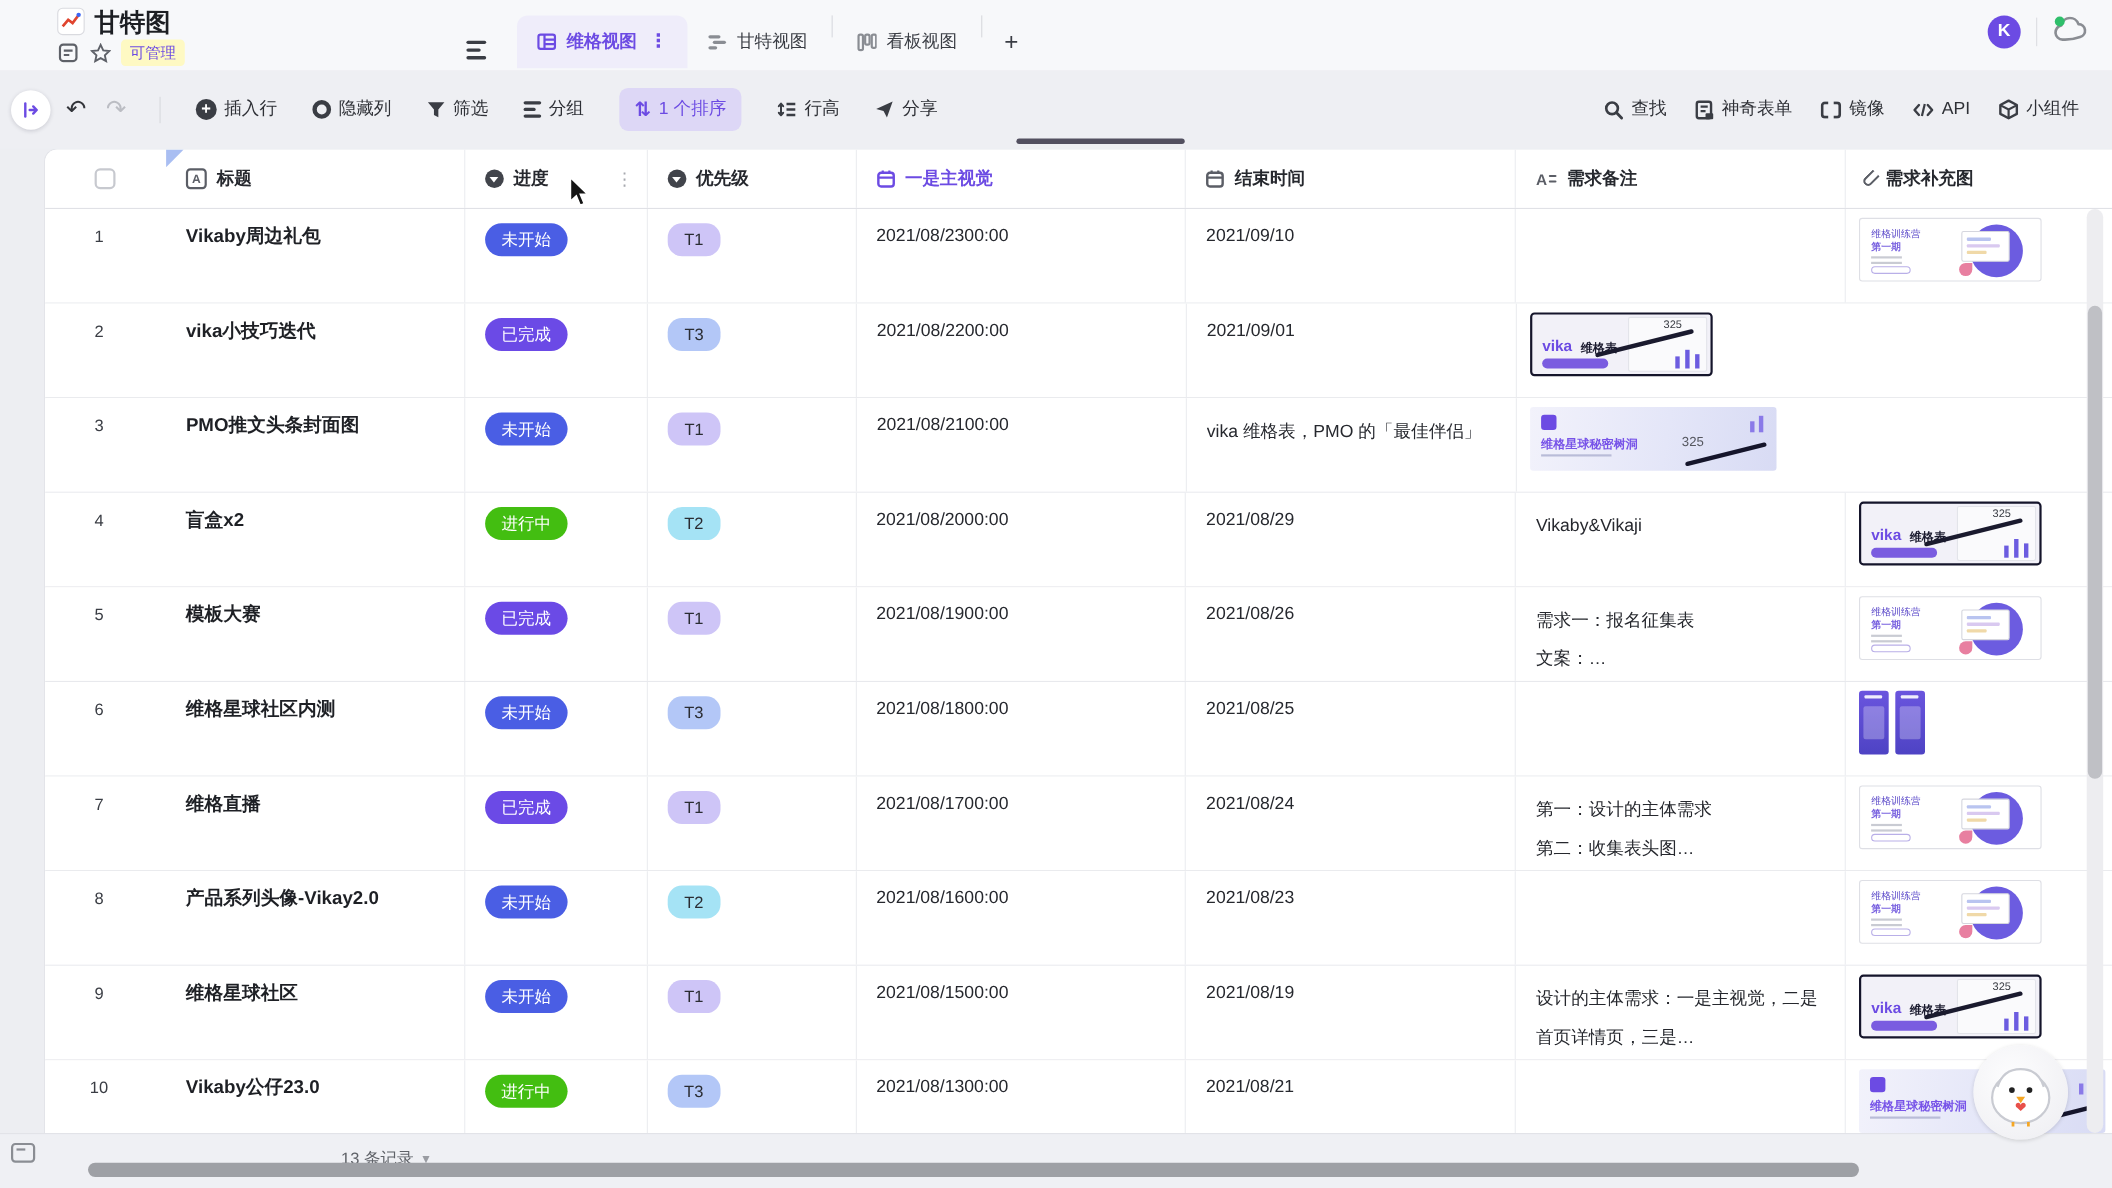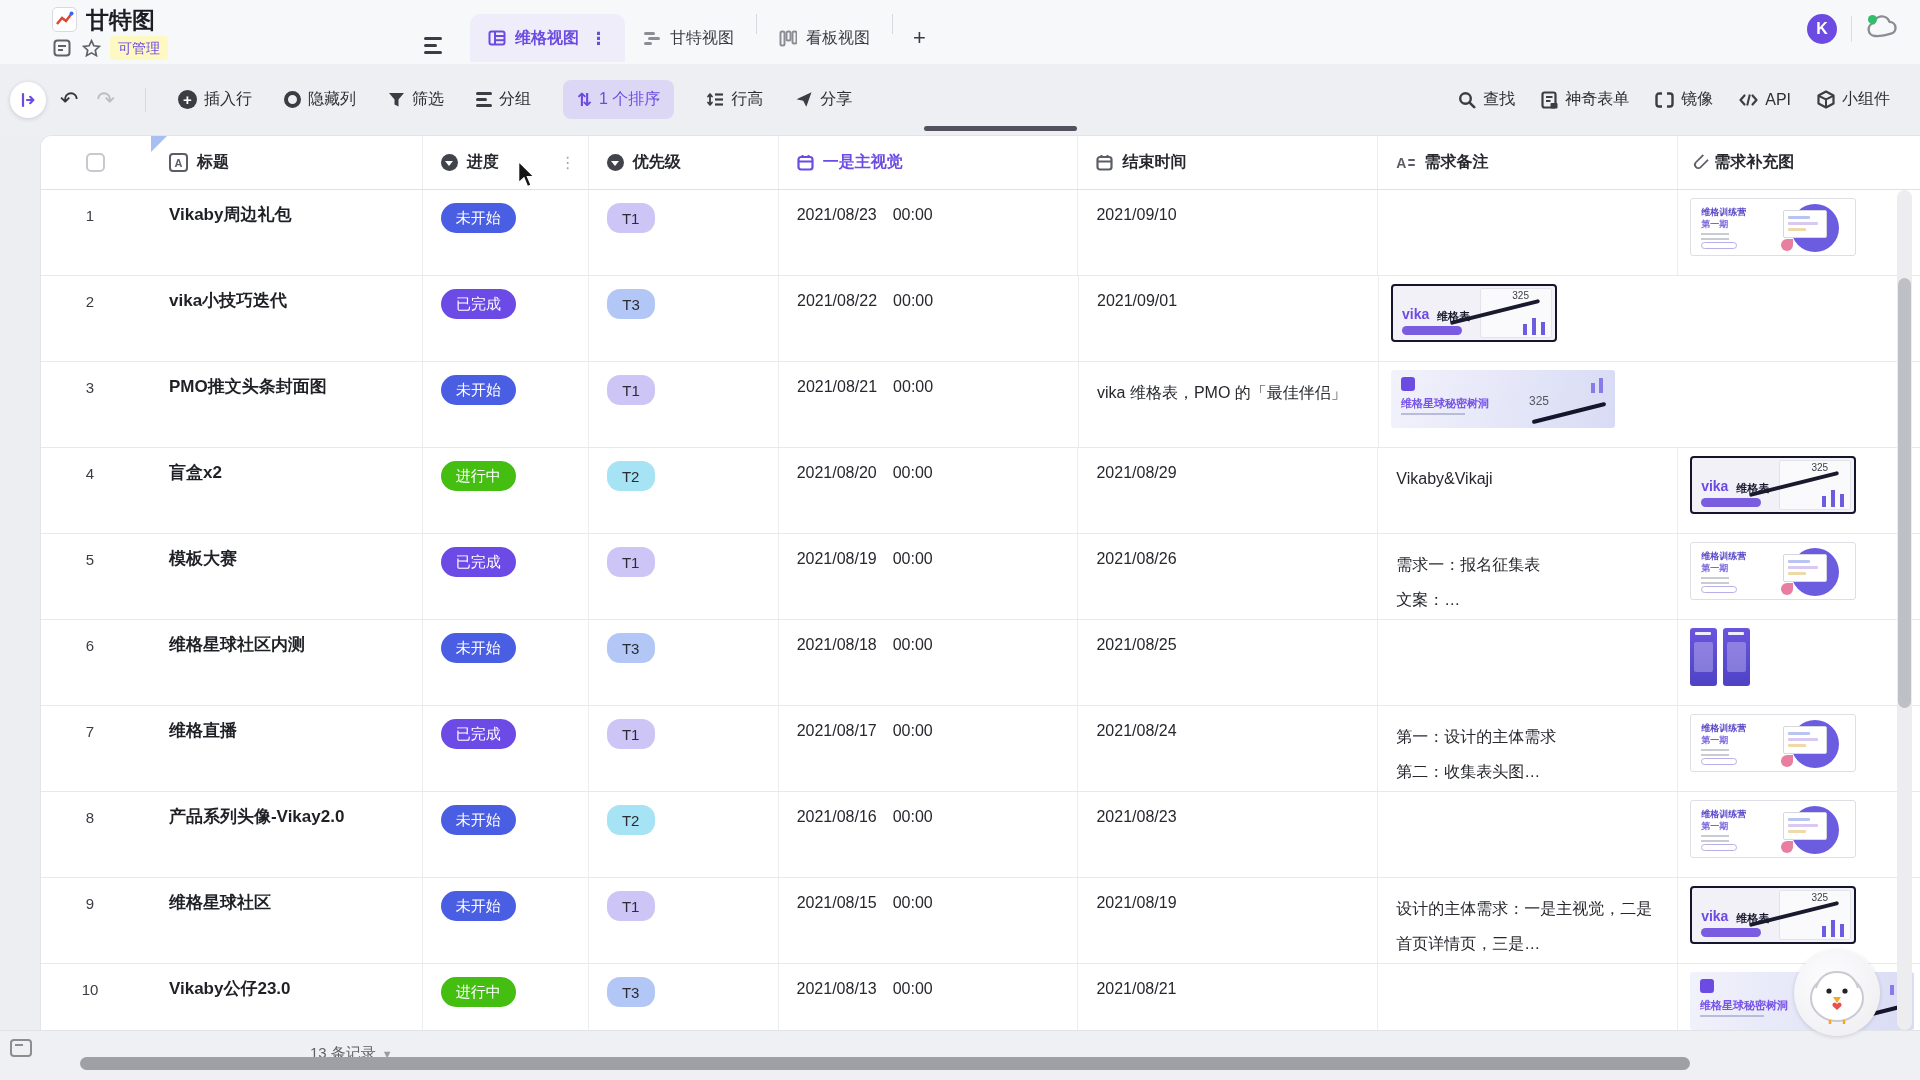--- a/index.html
+++ b/index.html
@@ -67,33 +67,33 @@
 .fi-title{width:19px;height:19px;border:2px solid #5B5E66;border-radius:4px;font-size:11px;font-weight:bold;color:#5B5E66;display:inline-flex;align-items:center;justify-content:center}
 .fi-select{width:17px;height:17px;border-radius:50%;background:#41444B;display:inline-flex;align-items:center;justify-content:center}
 .fi-select .caret{width:0;height:0;border-left:4px solid transparent;border-right:4px solid transparent;border-top:5px solid #fff;margin-top:1px}
 .fi-text{display:inline-flex;align-items:center;gap:2px;color:#5B5E66}
 .fi-text b{font-size:14px}
 .fi-text .tl{display:inline-flex;flex-direction:column;gap:3px}
 .fi-text .tl i{width:7px;height:2px;background:#5B5E66;border-radius:1px}
 .fi-clip{width:9px;height:15px;border:2px solid #5B5E66;border-top:none;border-radius:0 0 6px 6px;transform:rotate(45deg)}
 .badge{color:#fff;font-size:15px;height:30px;padding:0 15px;border-radius:15px;display:inline-flex;align-items:center}
 .pbadge{font-size:15px;color:#2A2C32;height:30px;min-width:48px;padding:0 13px;border-radius:13px;display:inline-flex;align-items:center;justify-content:center}
-.date-wrap{display:flex;gap:16px;padding-top:3px}
+.date-wrap{display:flex;padding-top:3px}
 .note-text{display:block;font-size:16px;line-height:35px;color:#26282E;white-space:pre-line;overflow:hidden;max-height:72px;padding-top:0px}
 .attach-wrap{display:flex;gap:6px;padding-top:0}
 .cell.c-attach{padding:8px 6px 0 12px}
 
 
 .v-track{position:absolute;left:1897px;top:190px;width:15px;height:840px;background:#EDEDF0;border-radius:8px}
 .v-thumb{position:absolute;left:1898px;top:278px;width:13px;height:430px;background:#BFC0C5;border-radius:7px}
 
 
 .thumb{height:58px;border-radius:3px;position:relative;overflow:hidden;flex:none}
 .t-camp{width:166px;background:#fff;border:1px solid #DEDFE5}
-.tc-t1{position:absolute;left:10px;top:7px;font-size:9px;font-weight:bold;color:#5A48C9}
+.tc-t1{position:absolute;left:10px;top:7px;font-size:9px;font-weight:normal;color:#5A48C9}
 .tc-t2{position:absolute;left:10px;top:19px;font-size:9px;font-weight:bold;color:#7A63E0}
 .tc-l1,.tc-l2{position:absolute;left:10px;width:28px;height:2px;background:#C9CBD3}
 .tc-l1{top:34px}.tc-l2{top:39px}
 .tc-pill{position:absolute;left:10px;bottom:6px;width:36px;height:7px;border:1px solid #B9AFE8;border-radius:4px}
 .tc-blob{position:absolute;right:16px;top:5px;width:48px;height:48px;border-radius:50%;background:#6C5CE0}
 .tc-win{position:absolute;right:28px;top:11px;width:44px;height:28px;background:#fff;border:1px solid #D5D6DE;border-radius:2px}
 .tc-win i{position:absolute;left:4px;height:3px;border-radius:1px;background:#B9C4F0}
 .tc-win i:nth-child(1){top:5px;width:22px}.tc-win i:nth-child(2){top:11px;width:30px;background:#D9C9F0}.tc-win i:nth-child(3){top:17px;width:18px;background:#F0D9A8}
 .tc-pink{position:absolute;right:62px;bottom:4px;width:12px;height:12px;background:#E87FA0;border-radius:50% 0 50% 50%}
 .t-vika{width:166px;background:#F2F1F8;border:2px solid #15152B;border-radius:4px}

